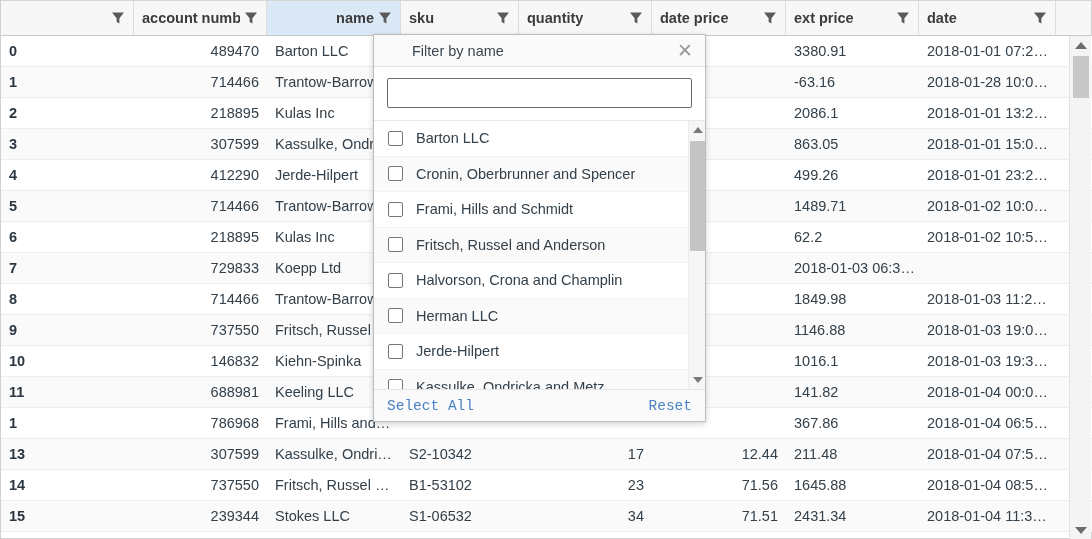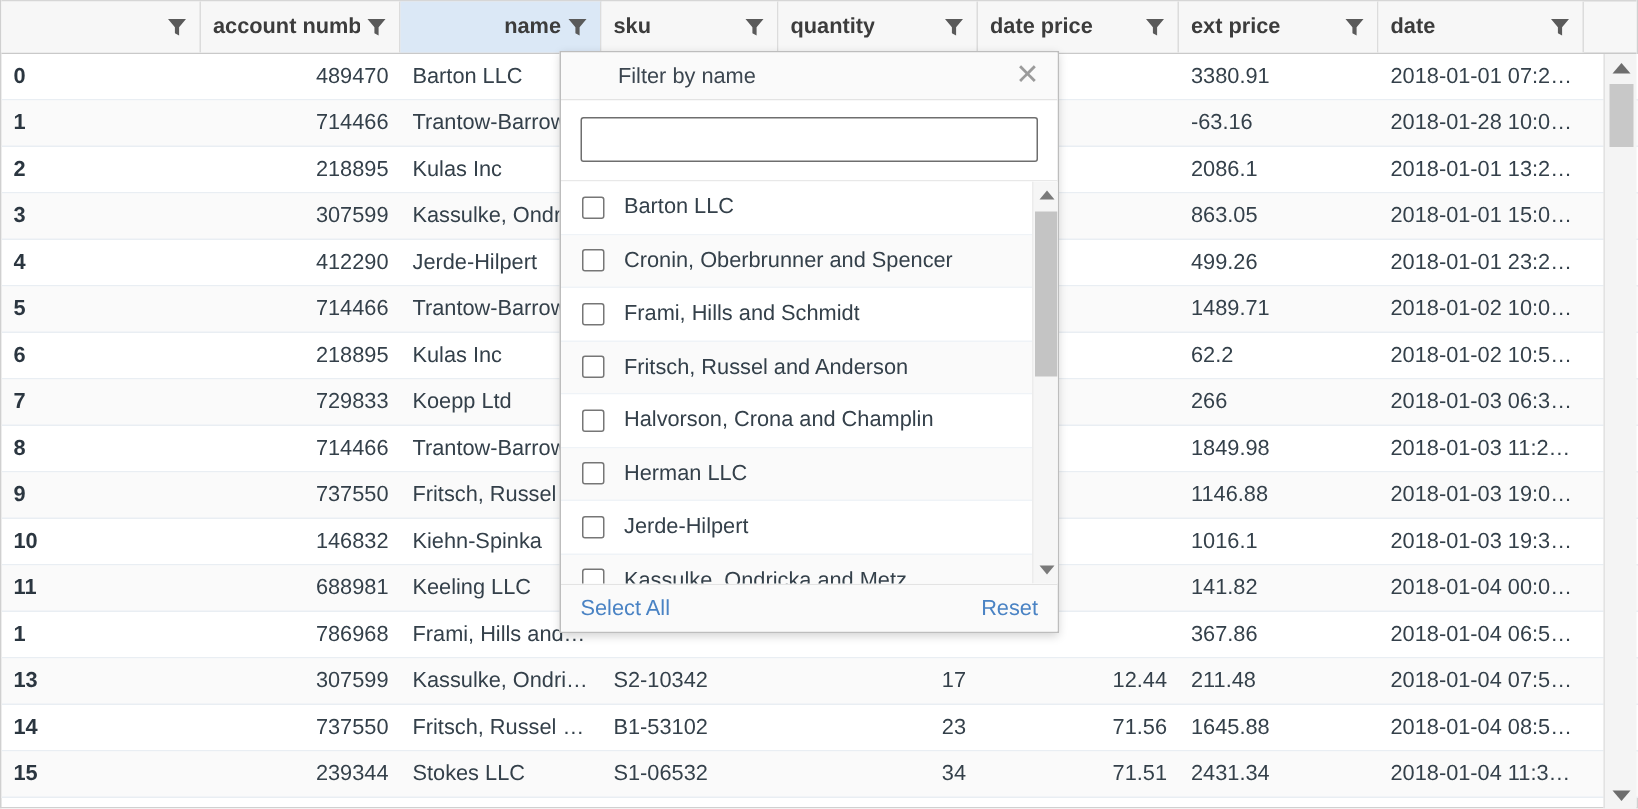--- a/index.html
+++ b/index.html
@@ -250,20 +250,21 @@
     cursor: pointer;
   }
   .popup-footer {
     display: flex;
     align-items: center;
     justify-content: space-between;
     height: 32px;
     padding: 0 13px;
     background: #fafafa;
     border-top: 1px solid #e3e3e3;
+    font-family: Liberation Mono, monospace;
   }
   .popup-footer a {
     font-size: 14.5px;
     color: #4a83c4;
     text-decoration: none;
     cursor: pointer;
   }
 </style>
 </head>
 <body>
@@ -517,23 +518,20 @@
             <span>Koepp Ltd</span>
           </div>
           <div class="cell c3 left">
             <span></span>
           </div>
           <div class="cell c4 num">
             <span></span>
           </div>
           <div class="cell c5 num">
             <span></span>
-          </div>
-          <div class="cell c6 left">
-            <span>266</span>
           </div>
           <div class="cell c7 left">
             <span>2018-01-03 06:3…</span>
           </div>
         </div>
         <div class="row">
           <div class="cell c0 idx left">
             <span>8</span>
           </div>
           <div class="cell c1 num">

